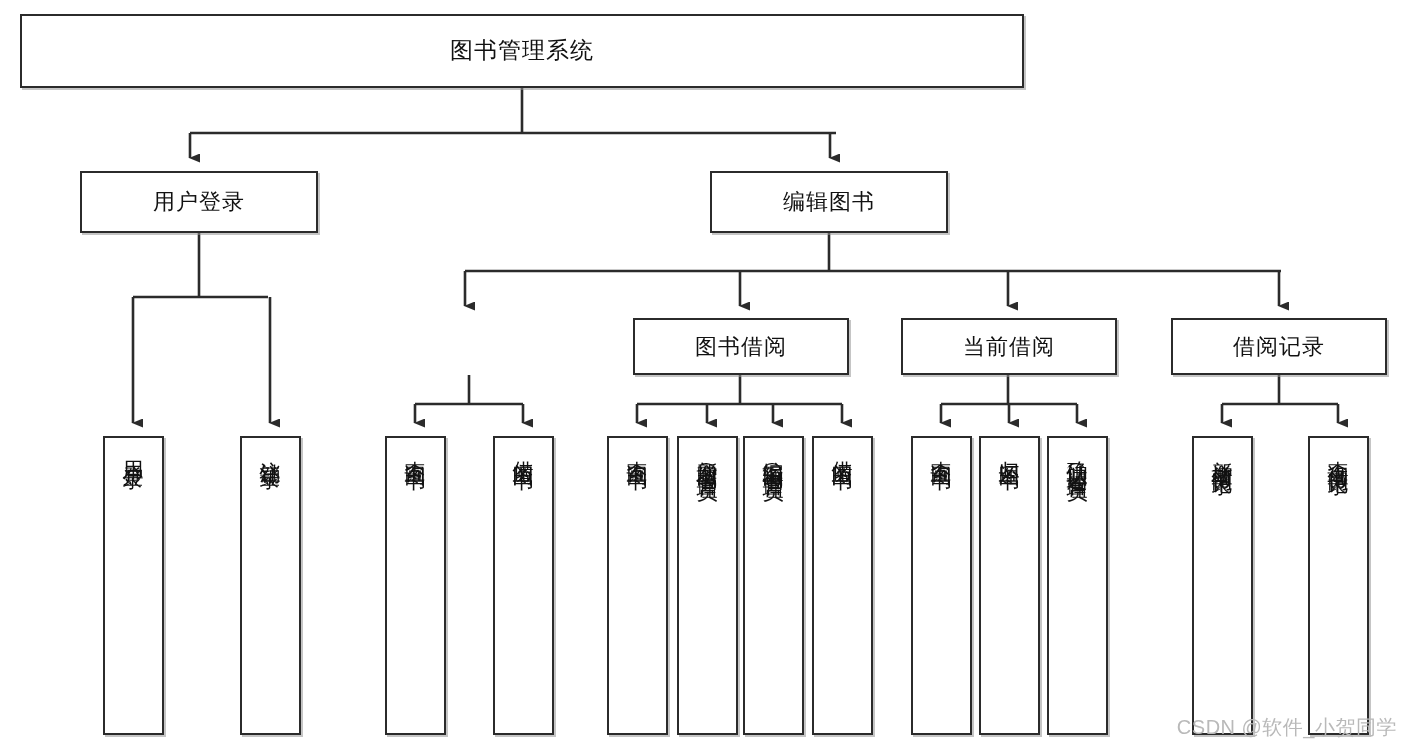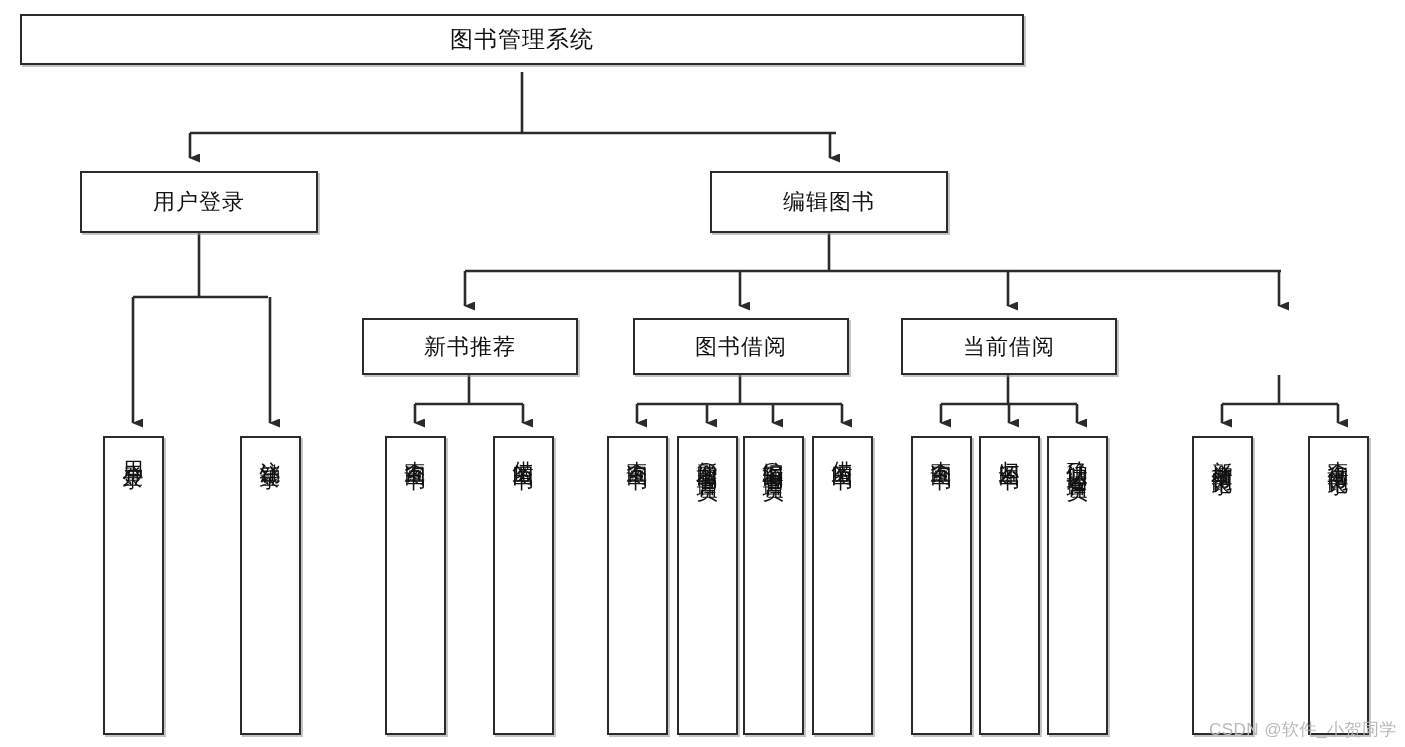--- a/index.html
+++ b/index.html
@@ -60,21 +60,21 @@
     text-orientation: upright;
     font-size: 21px;
     letter-spacing: 3px;
     line-height: 1;
     white-space: nowrap;
   }
   .watermark {
     position: absolute;
     right: 8px;
     bottom: 6px;
-    font-size: 17px;
+    font-size: 20px;
     color: #b9b9b9;
     letter-spacing: 0.5px;
     white-space: nowrap;
     user-select: none;
   }
 </style>
 </head>
 <body>
 
 <div id="canvas">
@@ -122,40 +122,40 @@
       <path d="M1009,404 L1009,423" marker-end="url(#arrowhead)"></path>
       <path d="M1077,404 L1077,423" marker-end="url(#arrowhead)"></path>
 
       <path d="M1279,375 L1279,404"></path>
       <path d="M1222,404 L1338,404"></path>
       <path d="M1222,404 L1222,423" marker-end="url(#arrowhead)"></path>
       <path d="M1338,404 L1338,423" marker-end="url(#arrowhead)"></path>
     </g>
   </svg>
 
-  <div class="node horiz root" style="left:20px; top:14px; width:1004px; height:51px;">
+  <div class="node horiz root" style="left:20px; top:14px; width:1004px; height:74px;">
     <span class="lbl">图书管理系统</span>
   </div>
 
   <div class="node horiz" style="left:80px; top:171px; width:238px; height:62px;">
     <span class="lbl">用户登录</span>
   </div>
   <div class="node horiz" style="left:710px; top:171px; width:238px; height:62px;">
     <span class="lbl">编辑图书</span>
   </div>
 
-  <div class="node horiz" style="left:362px; top:318px; width:216px; height:57px;">
-    <span class="lbl">新书推荐</span>
-  </div>
   <div class="node horiz" style="left:901px; top:318px; width:216px; height:57px;">
     <span class="lbl">当前借阅</span>
   </div>
   <div class="node horiz" style="left:633px; top:318px; width:216px; height:57px;">
     <span class="lbl">图书借阅</span>
   </div>
+  <div class="node horiz" style="left:1171px; top:318px; width:216px; height:57px;">
+    <span class="lbl">借阅记录</span>
+  </div>
 
   <div class="node vert" style="left:103px; top:436px; width:61px; height:299px;">
     <span class="lbl">用户登录</span>
   </div>
   <div class="node vert" style="left:240px; top:436px; width:61px; height:299px;">
     <span class="lbl">注销登录</span>
   </div>
 
   <div class="node vert" style="left:385px; top:436px; width:61px; height:299px;">
     <span class="lbl">查询图书</span>

